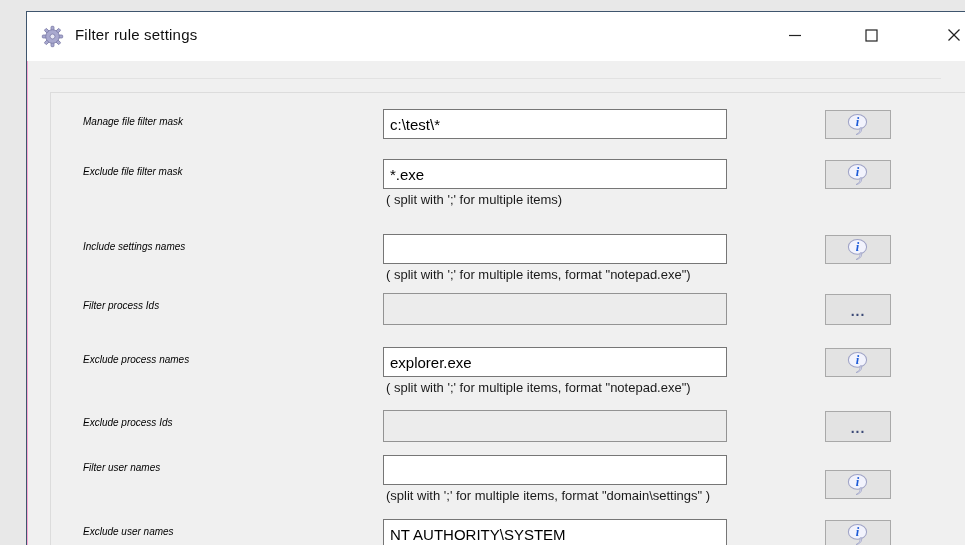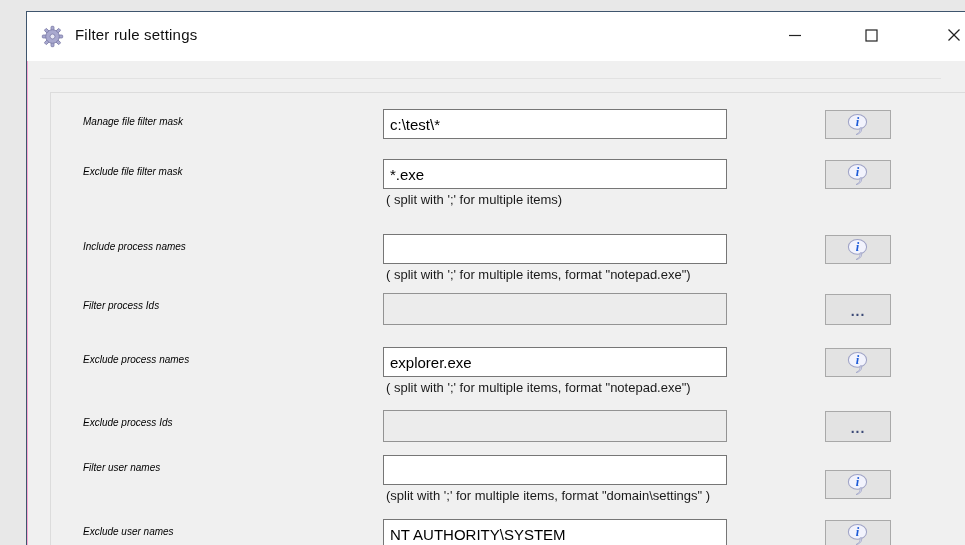--- a/index.html
+++ b/index.html
@@ -145,21 +145,21 @@
         <ellipse cx="10.5" cy="8.5" rx="8.7" ry="7" fill="#f2f3fd" stroke="#9fa3c6" stroke-width="1"></ellipse>
         <path d="M13 14.2 C13.6 17 12.2 19.4 9.2 20.6 C13.2 19.8 15 17.4 14.4 14 Z" fill="#e9ebfa" stroke="#9fa3c6" stroke-width="0.8"></path>
         <text x="10.5" y="12.6" text-anchor="middle" font-family="Liberation Serif, serif" font-size="12" font-style="italic" font-weight="bold" fill="#1d5bd8">i</text>
       </svg>
     </button>
 
     <div class="hint">( split with ';' for multiple items)</div>
   </div>
 
   <div class="row" style="top: 173px;">
-    <span class="flabel">Include process names</span>
+    <span class="flabel">Include settings names</span>
     <input class="finput" value="" style="">
     <button class="btn info-btn">
       <svg width="24" height="23" viewBox="0 0 22 22">
         <ellipse cx="10.5" cy="8.5" rx="8.7" ry="7" fill="#f2f3fd" stroke="#9fa3c6" stroke-width="1"></ellipse>
         <path d="M13 14.2 C13.6 17 12.2 19.4 9.2 20.6 C13.2 19.8 15 17.4 14.4 14 Z" fill="#e9ebfa" stroke="#9fa3c6" stroke-width="0.8"></path>
         <text x="10.5" y="12.6" text-anchor="middle" font-family="Liberation Serif, serif" font-size="12" font-style="italic" font-weight="bold" fill="#1d5bd8">i</text>
       </svg>
     </button>
 
     <div class="hint">( split with ';' for multiple items, format "notepad.exe")</div>

